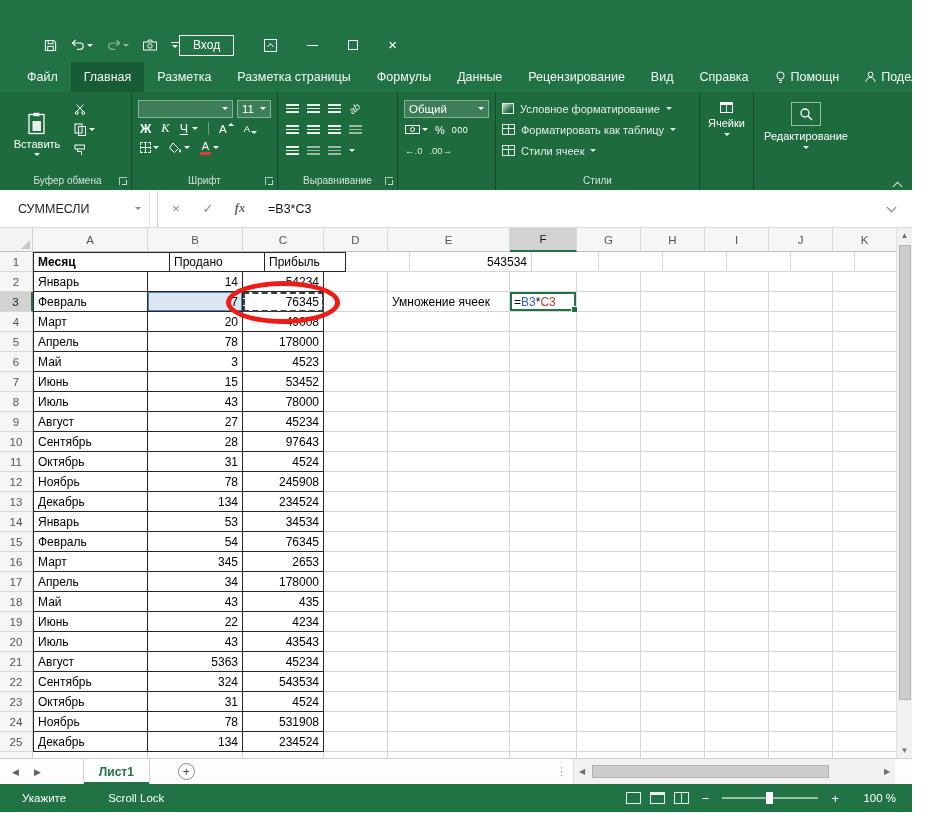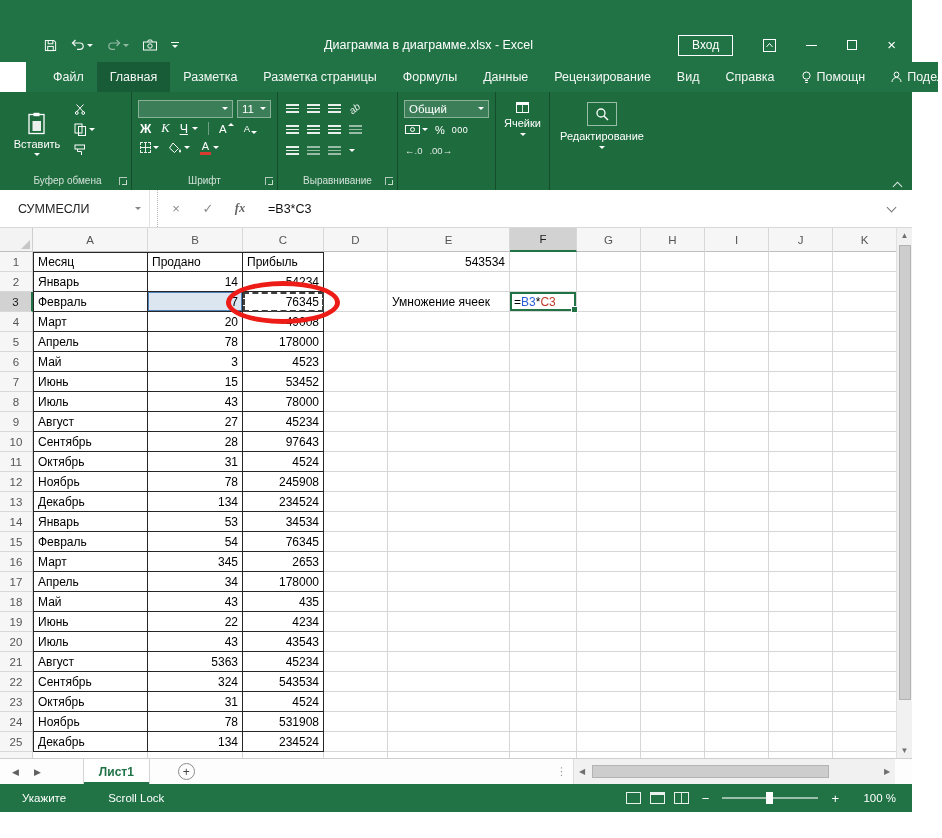--- a/index.html
+++ b/index.html
@@ -18,21 +18,21 @@
 .signin{border:1px solid #fff;background:transparent;color:#fff;font-size:12px;padding:2px 13px;font-family:inherit;line-height:15px;}
 .wc-min{width:11px;height:1px;background:#fff;display:inline-block;}
 .wc-max{width:10px;height:10px;border:1px solid #fff;display:inline-block;}
 .wc-close{font-size:15px;color:#fff;line-height:10px;}
 .tri{width:0;height:0;border-left:3px solid transparent;border-right:3px solid transparent;border-top:3.5px solid currentColor;display:inline-block;vertical-align:middle;}
 .tri.up{border-top:none;border-bottom:3.5px solid currentColor;}
 .qcust{display:flex;flex-direction:column;align-items:center;gap:2px;color:#fff;}
 .qcust .bar{width:8px;height:1px;background:#fff;}
 
 
-.tabsrow{position:absolute;left:0;top:62px;width:100%;height:30px;background:#217346;display:flex;align-items:stretch;padding-left:14px;color:#fff;margin-left:26px;}
+.tabsrow{position:absolute;left:0;top:62px;width:100%;height:30px;background:#217346;display:flex;align-items:stretch;padding-left:14px;color:#fff;}
 .rtab{color:rgba(255,255,255,.95);font-size:12.5px;padding:0 13px;display:flex;align-items:center;gap:5px;white-space:nowrap;cursor:default;}
 .rtab.active{background:#185c37;}
 .tabs-right{margin-left:auto;display:flex;margin-right:4px;}
 
 
 .ribbon{position:absolute;left:0;top:92px;width:100%;height:98px;background:#1e6b3e;display:flex;padding-left:4px;color:#fff;}
 .rgroup{height:100%;display:flex;flex-direction:column;border-right:1px solid rgba(0,0,0,.28);position:relative;flex:none;}
 .rg-body{flex:1;padding:6px 6px 2px;}
 .rg-label{height:19px;display:flex;align-items:center;justify-content:center;font-size:10px;color:rgba(255,255,255,.8);position:relative;}
 .launcher{position:absolute;right:4px;bottom:5px;width:8px;height:8px;border-left:1px solid rgba(255,255,255,.65);border-top:1px solid rgba(255,255,255,.65);}
@@ -183,21 +183,20 @@
                 <circle cx="7" cy="7" r="2.2" fill="none" stroke="#fff"></circle>
                 <path d="M4.5 3 L5.5 1 h3 l1 2" fill="none" stroke="#fff"></path>
               </svg>
             </span>
           </span>
         <span class="qbtn qcust">
             <i class="bar"></i>
             <i class="tri"></i>
           </span>
       </div>
-      <div class="title-text">Диаграмма в диаграмме.xlsx  -  Excel</div>
       <div class="tb-right">
         <button class="signin">Вход</button>
         <span>
             <svg width="13" height="13" viewBox="0 0 13 13">
               <rect x="0.5" y="0.5" width="12" height="12" fill="none" stroke="#fff"></rect>
               <path d="M3.5 8 L6.5 4.5 L9.5 8" fill="none" stroke="#fff"></path>
             </svg>
           </span>
         <span class="wc-min"></span>
         <span class="wc-max"></span>
@@ -396,20 +395,42 @@
           <span class="ndec">←.0</span>
           <span class="ndec">.00→</span>
         </div>
       </div>
       <div class="rg-label">
           <span>Число</span>
           <span class="launcher"></span>
         </div>
     </div>
 
+    <div class="rgroup g-stylesg">
+      <div class="rg-body">
+        <div class="strow">
+            <i class="i-cf"></i>
+            <span>Условное форматирование</span>
+            <i class="tri"></i>
+          </div>
+        <div class="strow">
+            <i class="i-tbl"></i>
+            <span>Форматировать как таблицу</span>
+            <i class="tri"></i>
+          </div>
+        <div class="strow">
+            <i class="i-tbl"></i>
+            <span>Стили ячеек</span>
+            <i class="tri"></i>
+          </div>
+      </div>
+      <div class="rg-label">
+          <span>Стили</span>
+        </div>
+    </div>
 
     <div class="rgroup g-cellsg">
       <div class="rg-body">
         <i class="i-cells"></i>
         <span>Ячейки</span>
         <i class="tri"></i>
       </div>
     </div>
 
     <div class="rgroup g-editg">
@@ -456,21 +477,21 @@
         <div class="g-colh sel" style="width: 67px;">F</div>
         <div class="g-colh" style="width: 64px;">G</div>
         <div class="g-colh" style="width: 64px;">H</div>
         <div class="g-colh" style="width: 64px;">I</div>
         <div class="g-colh" style="width: 64px;">J</div>
         <div class="g-colh" style="width: 64px;">K</div>
       </div>
     <div id="grid-cells">
         <div class="g-row">
           <div class="g-rowh">1</div>
-          <div class="g-cell tb tb-t tb-l" style="width: 115px;">Месяц</div>
+          <div class="g-cell tb tb-t tb-l" style="width: 137px; font-weight: bold;">Месяц</div>
           <div class="g-cell tb tb-t" style="width: 95px;">Продано</div>
           <div class="g-cell tb tb-t" style="width: 81px;">Прибыль</div>
           <div class="g-cell" style="width: 64px;"></div>
           <div class="g-cell num" style="width: 122px;">543534</div>
           <div class="g-cell" style="width: 67px;"></div>
           <div class="g-cell" style="width: 64px;"></div>
           <div class="g-cell" style="width: 64px;"></div>
           <div class="g-cell" style="width: 64px;"></div>
           <div class="g-cell" style="width: 64px;"></div>
           <div class="g-cell" style="width: 64px;"></div>

